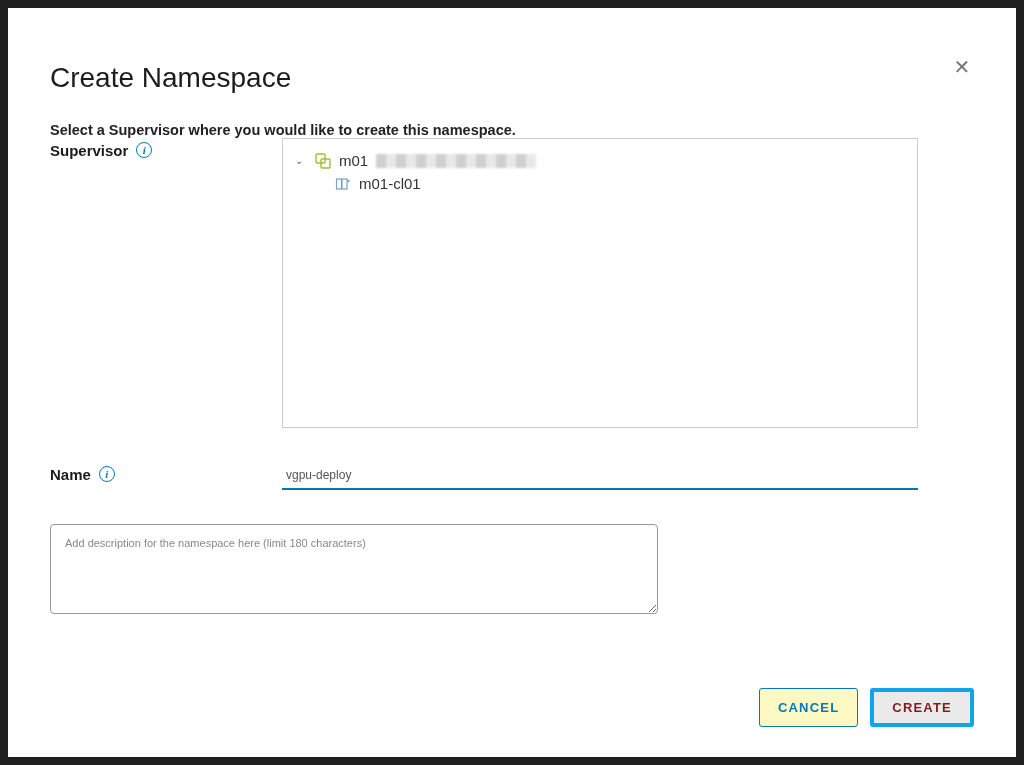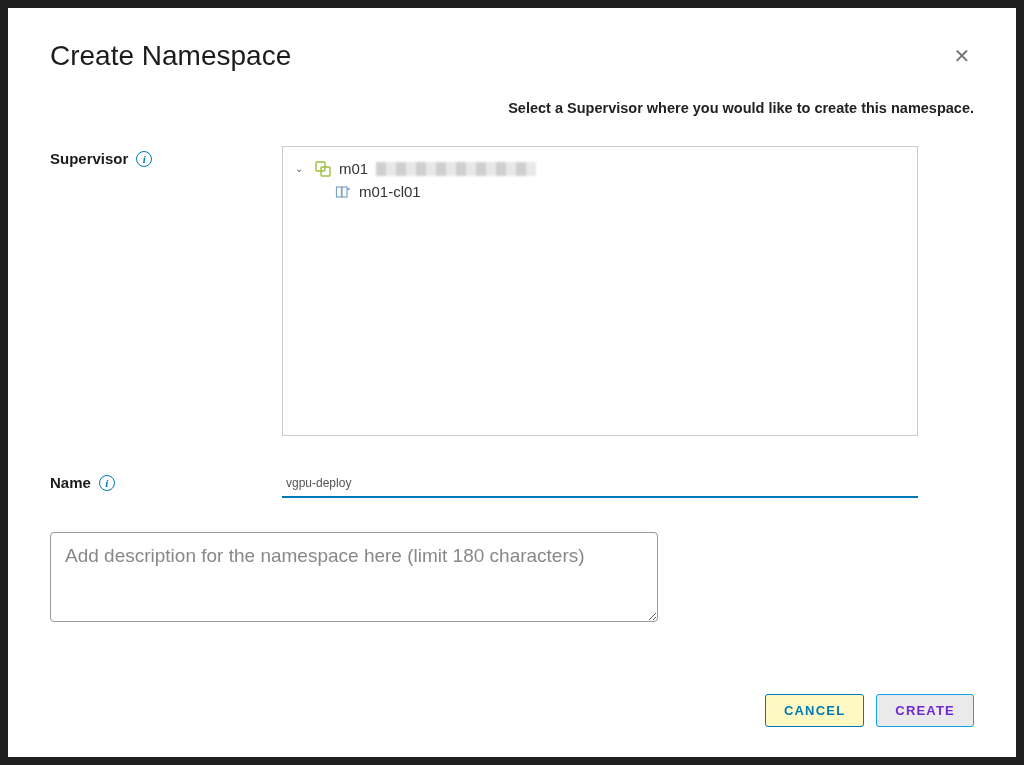--- a/index.html
+++ b/index.html
@@ -15,51 +15,50 @@
   .modal-header {
     display: flex;
     justify-content: space-between;
     align-items: center;
     margin-bottom: 28px;
   }
   .modal-title {
     font-size: 28px;
     font-weight: 400;
     color: #1b1c1d;
+    margin-top: 22px;
   }
   .close-btn {
     width: 24px; height: 24px;
     cursor: pointer;
     color: #777;
     font-size: 20px;
     display: flex;
     align-items: center;
     justify-content: center;
     line-height: 1;
   }
   .instruction {
     font-size: 14.5px;
     color: #222;
     font-weight: 600;
-    margin-bottom: 30px;
-    text-align: right;
   }
   .form-row {
     display: flex;
     align-items: flex-start;
     margin-bottom: 34px;
   }
   .form-label {
     width: 232px;
     flex-shrink: 0;
     font-size: 15px;
     font-weight: 600;
     color: #1b1c1d;
     display: flex;
-    align-items: center;
+    align-items: flex-start;
     gap: 8px;
     padding-top: 4px;
   }
   .info-icon {
     width: 16px; height: 16px;
     border: 1.5px solid #0079b8;
     border-radius: 50%;
     color: #0079b8;
     font-size: 11px;
     font-weight: 700;
@@ -121,21 +120,21 @@
     outline: none;
     background: transparent;
   }
   .desc-textarea {
     flex: 1;
     max-width: 608px;
     height: 90px;
     border: 1px solid #999;
     border-radius: 4px;
     padding: 12px 14px;
-    font-size: 19px;
+    font-size: 11px;
     color: #333;
     font-family: inherit;
     resize: both;
     outline: none;
   }
   .desc-textarea::placeholder { color: #888; }
   .footer {
     margin-top: auto;
     display: flex;
     justify-content: flex-end;
@@ -150,22 +149,22 @@
     border-radius: 3px;
     cursor: pointer;
   }
   .btn-cancel {
     background: #fef9c3;
     border: 1px solid #0079b8;
     color: #0079b8;
   }
   .btn-create {
     background: #eaeaea;
-    border: 1px solid #0ea5e9;
-    color: #6d28d9;
+    border: 4px solid #0ea5e9;
+    color: #7f1d1d;
     cursor: not-allowed;
   }
 </style>
 </head>
 <body>
 
 <div class="modal">
 
   <div class="modal-header">
     <h1 class="modal-title">Create Namespace</h1>

